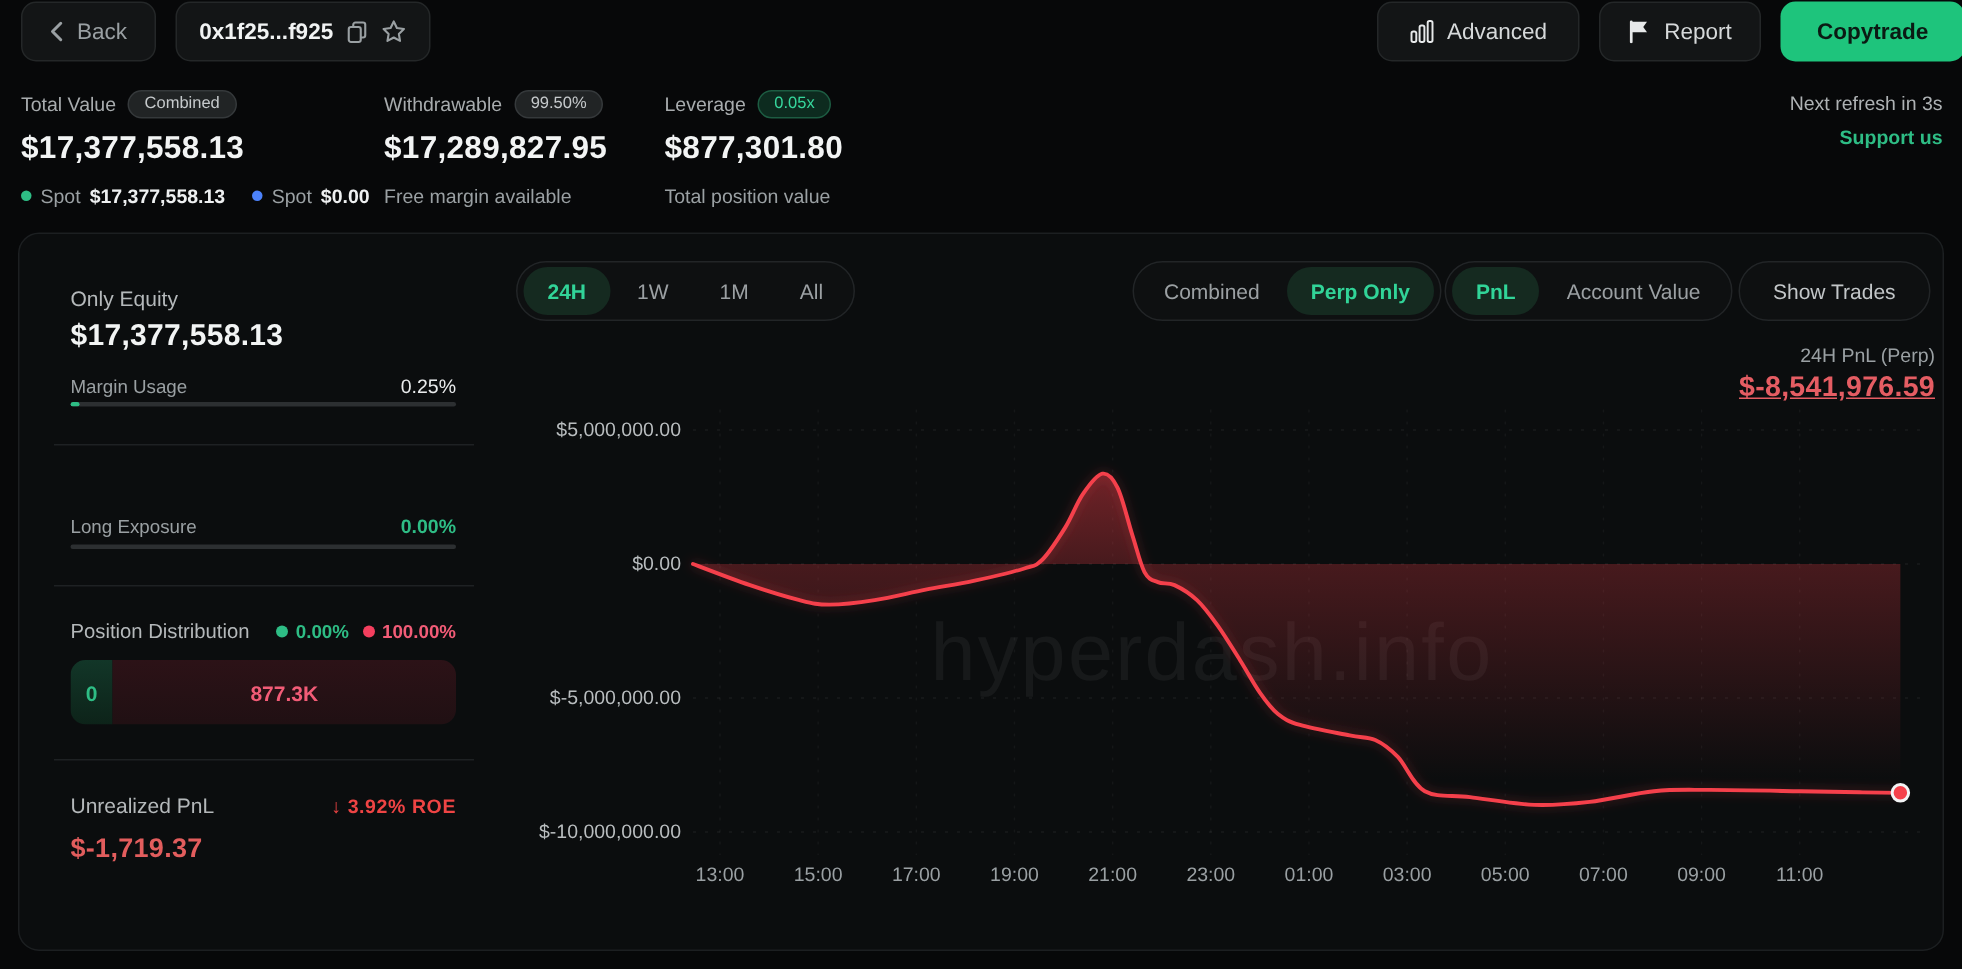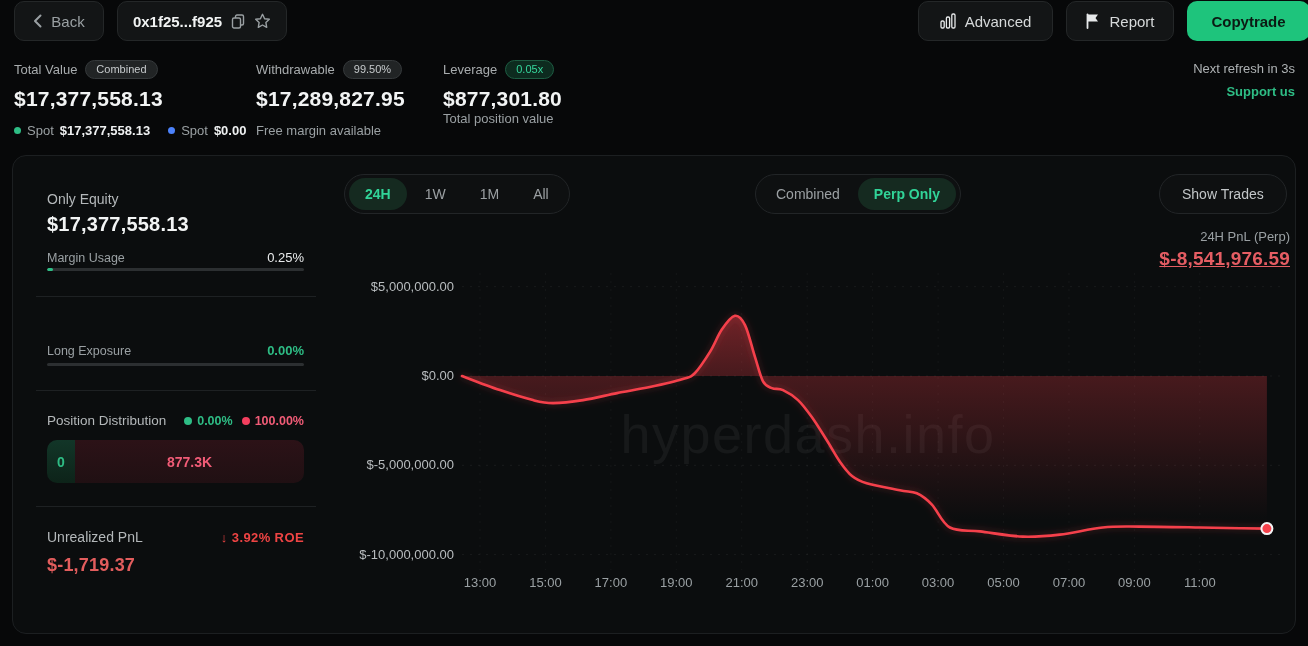--- a/index.html
+++ b/index.html
@@ -162,21 +162,21 @@
     <div class="stat-value" style="margin-top:8px;">$17,289,827.95</div>
     <div class="stat-sub" style="margin-top:12px;">Free margin available</div>
   </div>
 
   <div class="abs" style="left:443px; top:60px;">
     <div class="stat-label">
       <span>Leverage</span>
       <span class="badge green">0.05x</span>
     </div>
     <div class="stat-value" style="margin-top:8px;">$877,301.80</div>
-    <div class="stat-sub" style="">Total position value</div>
+    <div class="stat-sub" style="margin-top:12px;">Total position value</div>
   </div>
 
   <div class="abs refresh" style="right:13px; top:61px;">Next refresh in 3s</div>
   <div class="abs support" style="right:13px; top:84px;">Support us</div>
 
   <div class="card"></div>
 
   <div class="srow" style="top:191px;">
       <span class="s-label">Only Equity</span>
     </div>
@@ -231,20 +231,24 @@
     <button class="pill">1W</button>
     <button class="pill">1M</button>
     <button class="pill">All</button>
   </div>
 
   <div class="pillgroup" style="left:755px;">
     <button class="pill">Combined</button>
     <button class="pill on">Perp Only</button>
   </div>
 
+  <div class="pillgroup" style="left:963px;">
+    <button class="pill on">PnL</button>
+    <button class="pill">Account Value</button>
+  </div>
 
   <div class="showtrades">
     <span>Show Trades</span>
   </div>
 
   <div class="ch-label">24H PnL (Perp)</div>
   <div class="ch-value">$-8,541,976.59</div>
 
   <svg class="abs" style="left:330px; top:225px;" width="966" height="375" viewBox="0 0 966 375">
     <defs>

